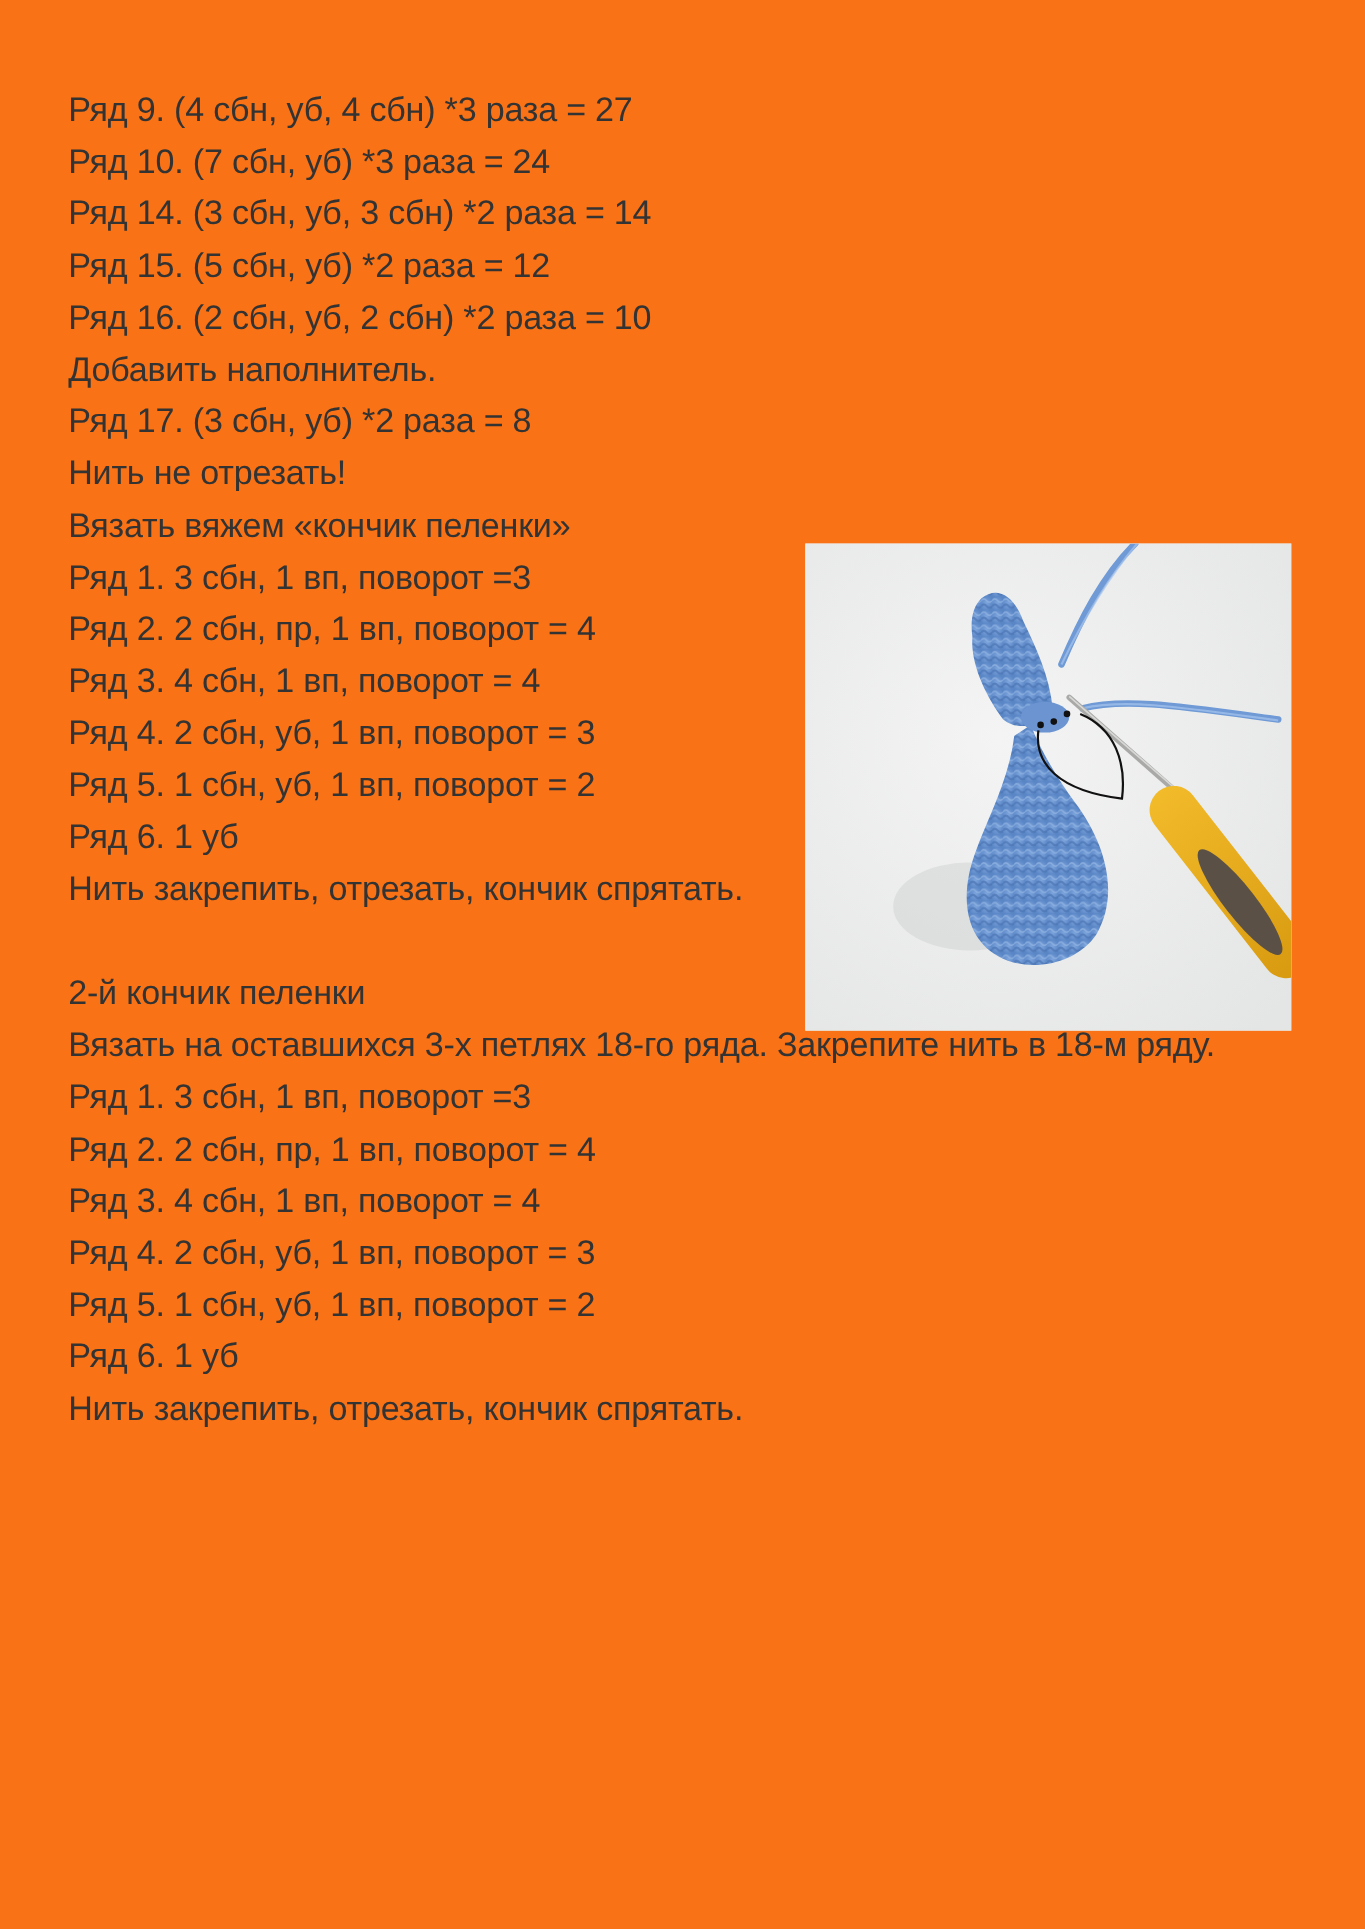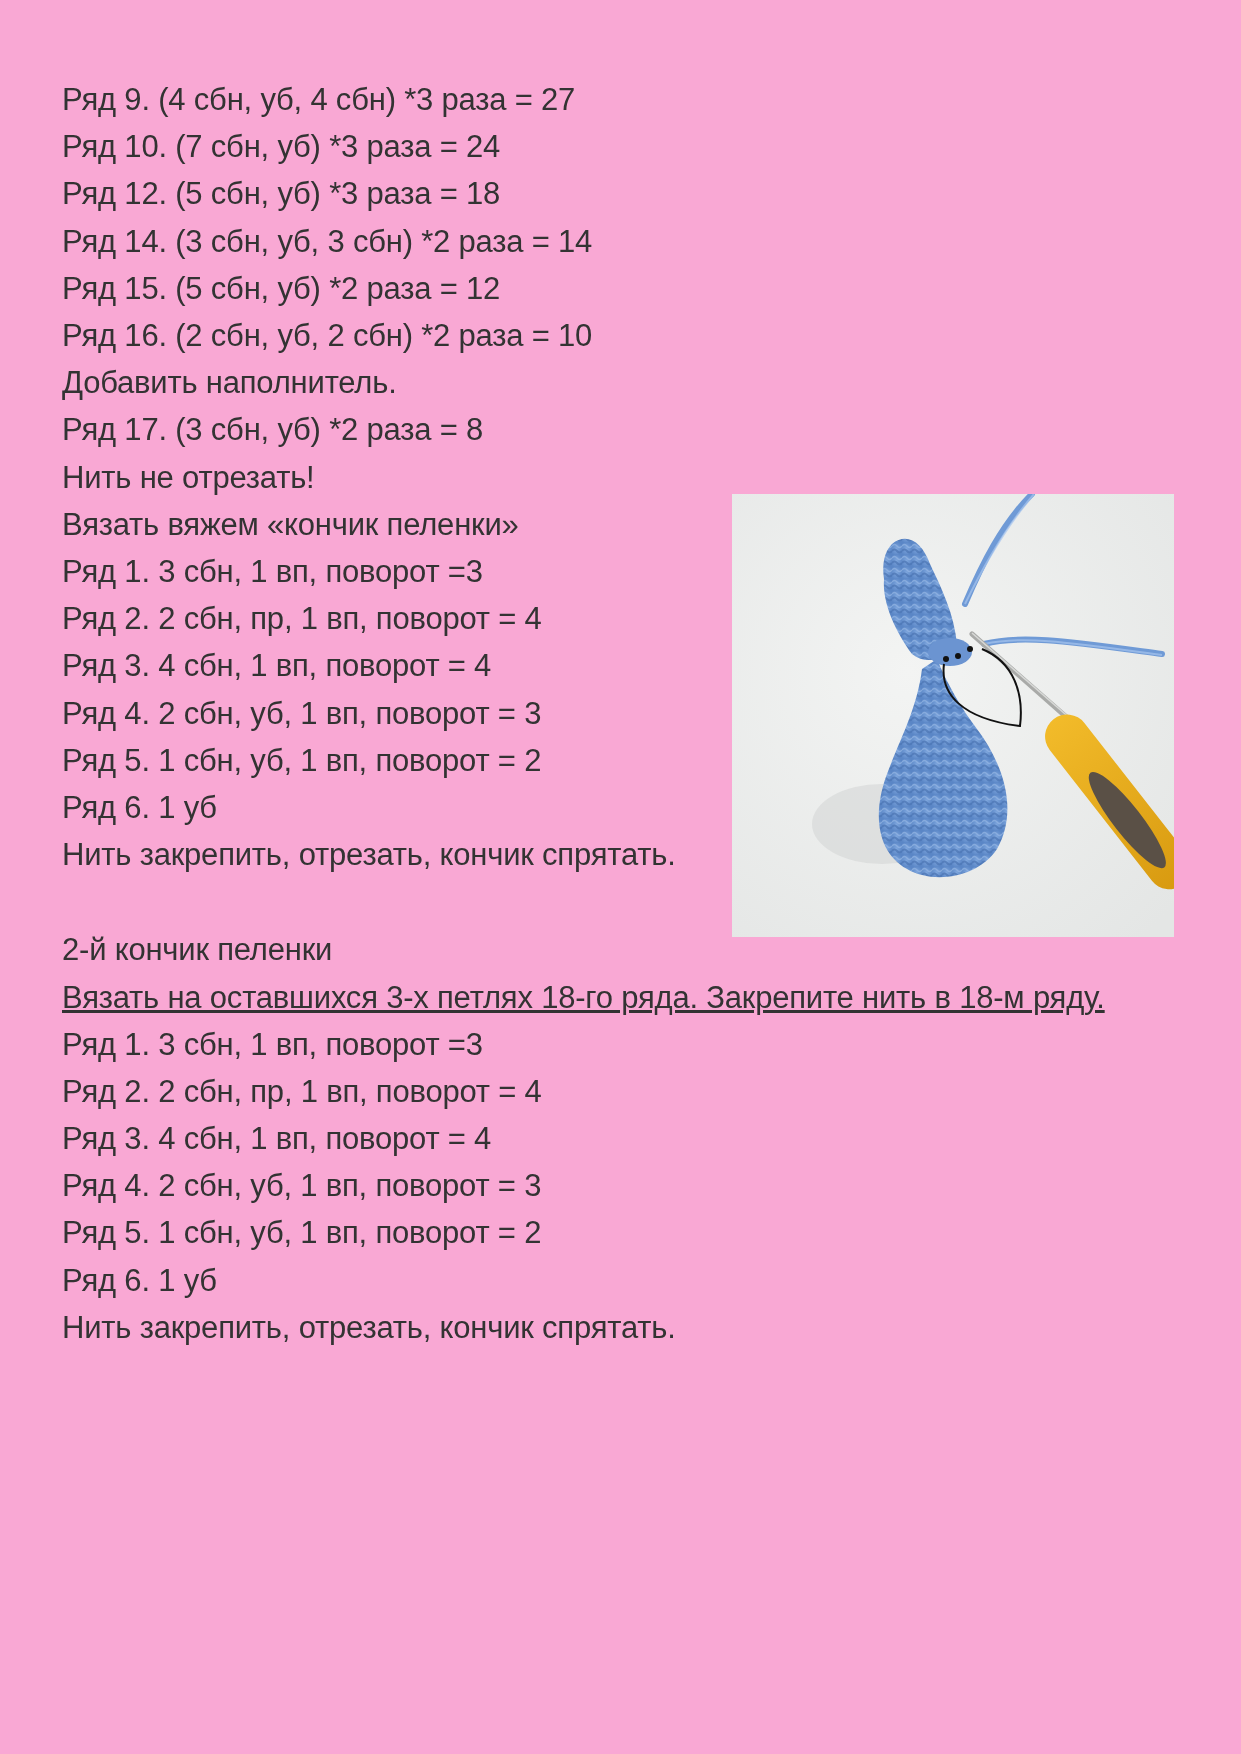--- a/index.html
+++ b/index.html
@@ -12,21 +12,21 @@
       height: 1754px;
       position: relative;
       overflow: hidden;
       font-family: "Liberation Sans", sans-serif;
       color: #333333;
     }
     .page {
       position: absolute;
       left: 0; top: 0;
       width: 1241px; height: 1754px;
-      background: #f9a8d4;
+      background: #f97316;
     }
     .text-block {
       position: absolute;
       left: 62px;
       top: 76px;
       width: 1080px;
       font-size: 31px;
       line-height: 47.2px;
       letter-spacing: -0.2px;
     }
@@ -38,21 +38,20 @@
     .spacer {
       display: block;
       height: 48px;
     }
     .wrap-line {
       white-space: normal;
       width: 1080px;
       line-height: 42px;
       padding-top: 3px;
       padding-bottom: 2px;
-      text-decoration: underline;
     }
     .photo {
       position: absolute;
       left: 732px;
       top: 494px;
       width: 442px;
       height: 443px;
       background: #eceeed;
       overflow: hidden;
     }
@@ -64,21 +63,20 @@
   </style>
 </head>
 <body>
 
 <div class="page">
 
   <div class="text-block">
 
     <span class="line">Ряд 9. (4 сбн, уб, 4 сбн) *3 раза = 27</span>
     <span class="line">Ряд 10. (7 сбн, уб) *3 раза = 24</span>
-    <span class="line">Ряд 12. (5 сбн, уб) *3 раза = 18</span>
     <span class="line">Ряд 14. (3 сбн, уб, 3 сбн) *2 раза = 14</span>
     <span class="line">Ряд 15. (5 сбн, уб) *2 раза = 12</span>
     <span class="line">Ряд 16. (2 сбн, уб, 2 сбн) *2 раза = 10</span>
     <span class="line">Добавить наполнитель.</span>
     <span class="line">Ряд 17. (3 сбн, уб) *2 раза = 8</span>
     <span class="line">Нить не отрезать!</span>
     <span class="line">Вязать вяжем «кончик пеленки»</span>
     <span class="line">Ряд 1. 3 сбн, 1 вп, поворот =3</span>
     <span class="line">Ряд 2. 2 сбн, пр, 1 вп, поворот = 4</span>
     <span class="line">Ряд 3. 4 сбн, 1 вп, поворот = 4</span>

